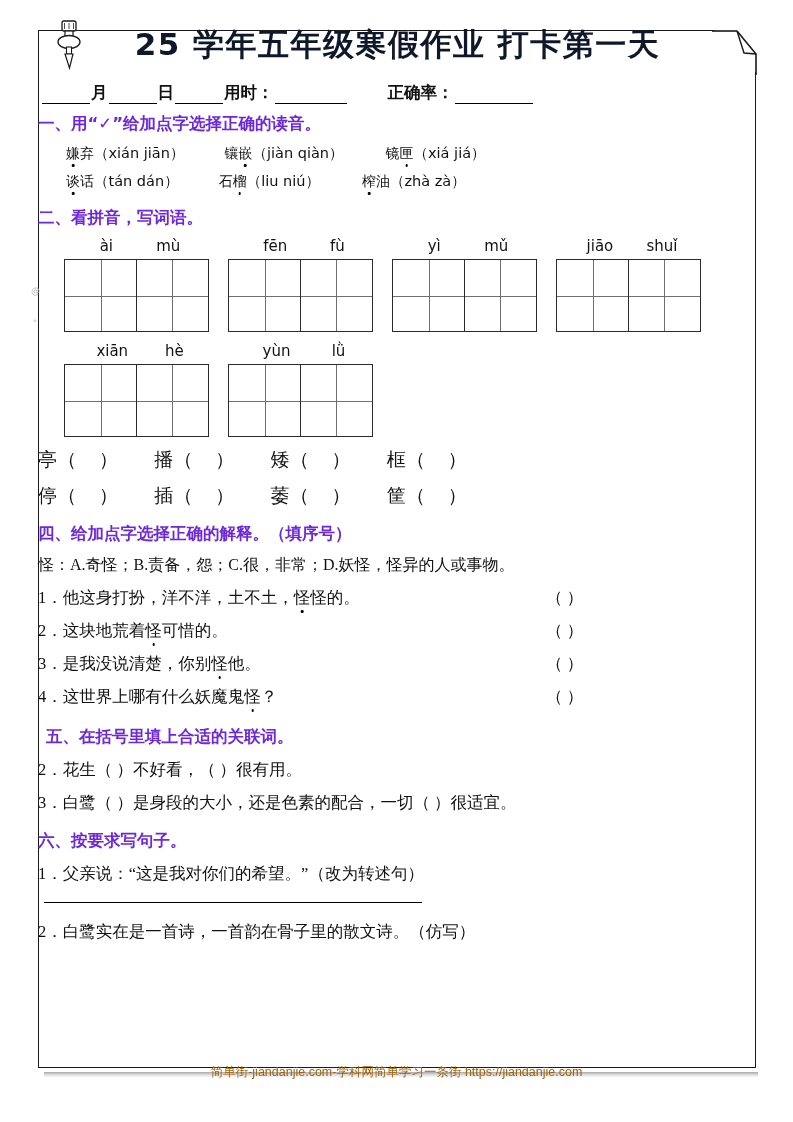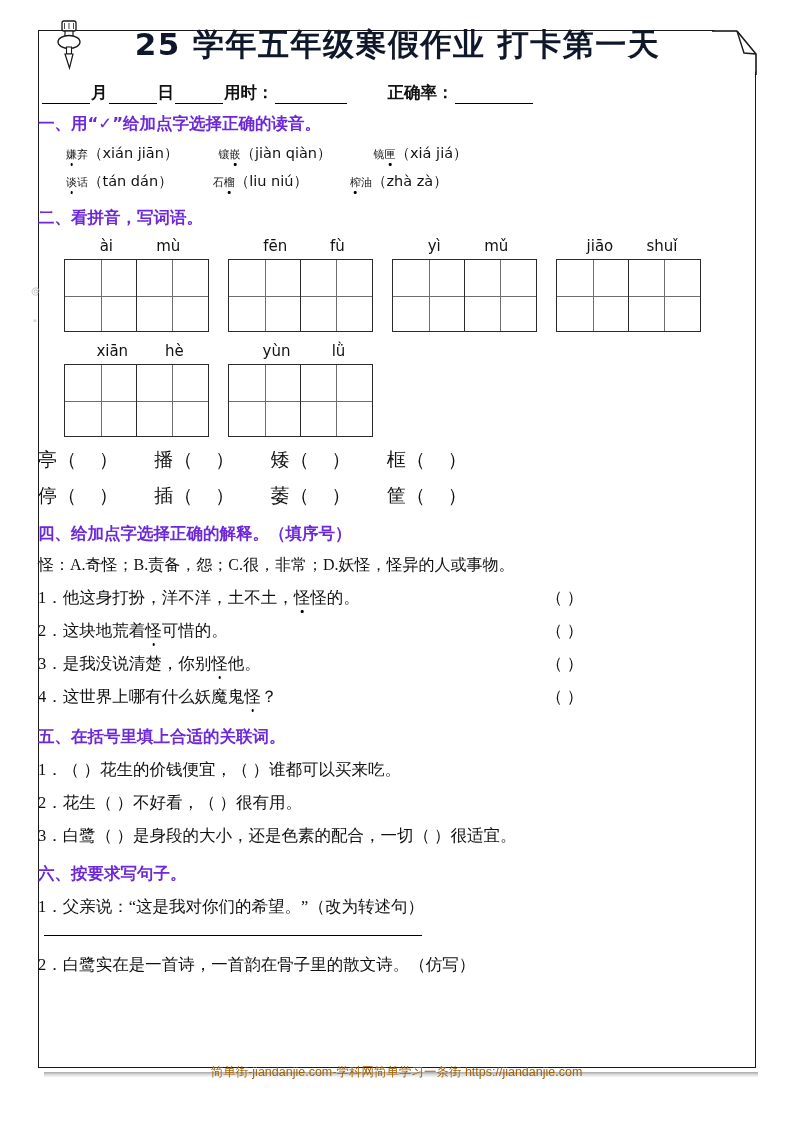--- a/index.html
+++ b/index.html
@@ -129,21 +129,21 @@
     display: flex;
     margin: 9px 0 0 44px;
     font-size: 16px;
     font-family: "Liberation Serif", serif;
     white-space: nowrap;
   }
   .py-item { display: flex; align-items: baseline; }
   .py-item .word {
     position: relative;
     font-family: "Liberation Serif", serif;
-    font-size: 11px;
+    font-size: 14px;
   }
   
   .dot-char { position: relative; display: inline-block; }
   .dot-char::after {
     content: "";
     position: absolute;
     left: 50%;
     bottom: -4px;
     transform: translateX(-50%);
     width: 2.6px;
@@ -423,22 +423,21 @@
   </div>
   <div class="q-line">
     <span>3．</span><span>是我没说清楚，你别</span><span class="dot-char">怪</span><span>他。</span>
     <span class="tail">（        ）</span>
   </div>
   <div class="q-line">
     <span>4．</span><span>这世界上哪有什么妖魔鬼</span><span class="dot-char">怪</span><span>？</span>
     <span class="tail">（        ）</span>
   </div>
 
-  <div class="sec-head" style="margin-top:18px;">五、在括号里填上合适的关联词。</div>
-  <div class="q-line">1．（    ）花生的价钱便宜，（    ）谁都可以买来吃。</div>
+  <div class="sec-head" style="margin-top:18px;padding-left:8px;">五、在括号里填上合适的关联词。</div>
   <div class="q-line">2．花生（    ）不好看，（    ）很有用。</div>
   <div class="q-line">3．白鹭（    ）是身段的大小，还是色素的配合，一切（    ）很适宜。</div>
 
   <div class="sec-head" style="margin-top:16px;">六、按要求写句子。</div>
   <div class="q-line">1．父亲说：“这是我对你们的希望。”（改为转述句）</div>
   <div class="answer-rule"></div>
   <div class="q-line" style="margin-top:18px;">2．白鹭实在是一首诗，一首韵在骨子里的散文诗。（仿写）</div>
 
 </div>
 

